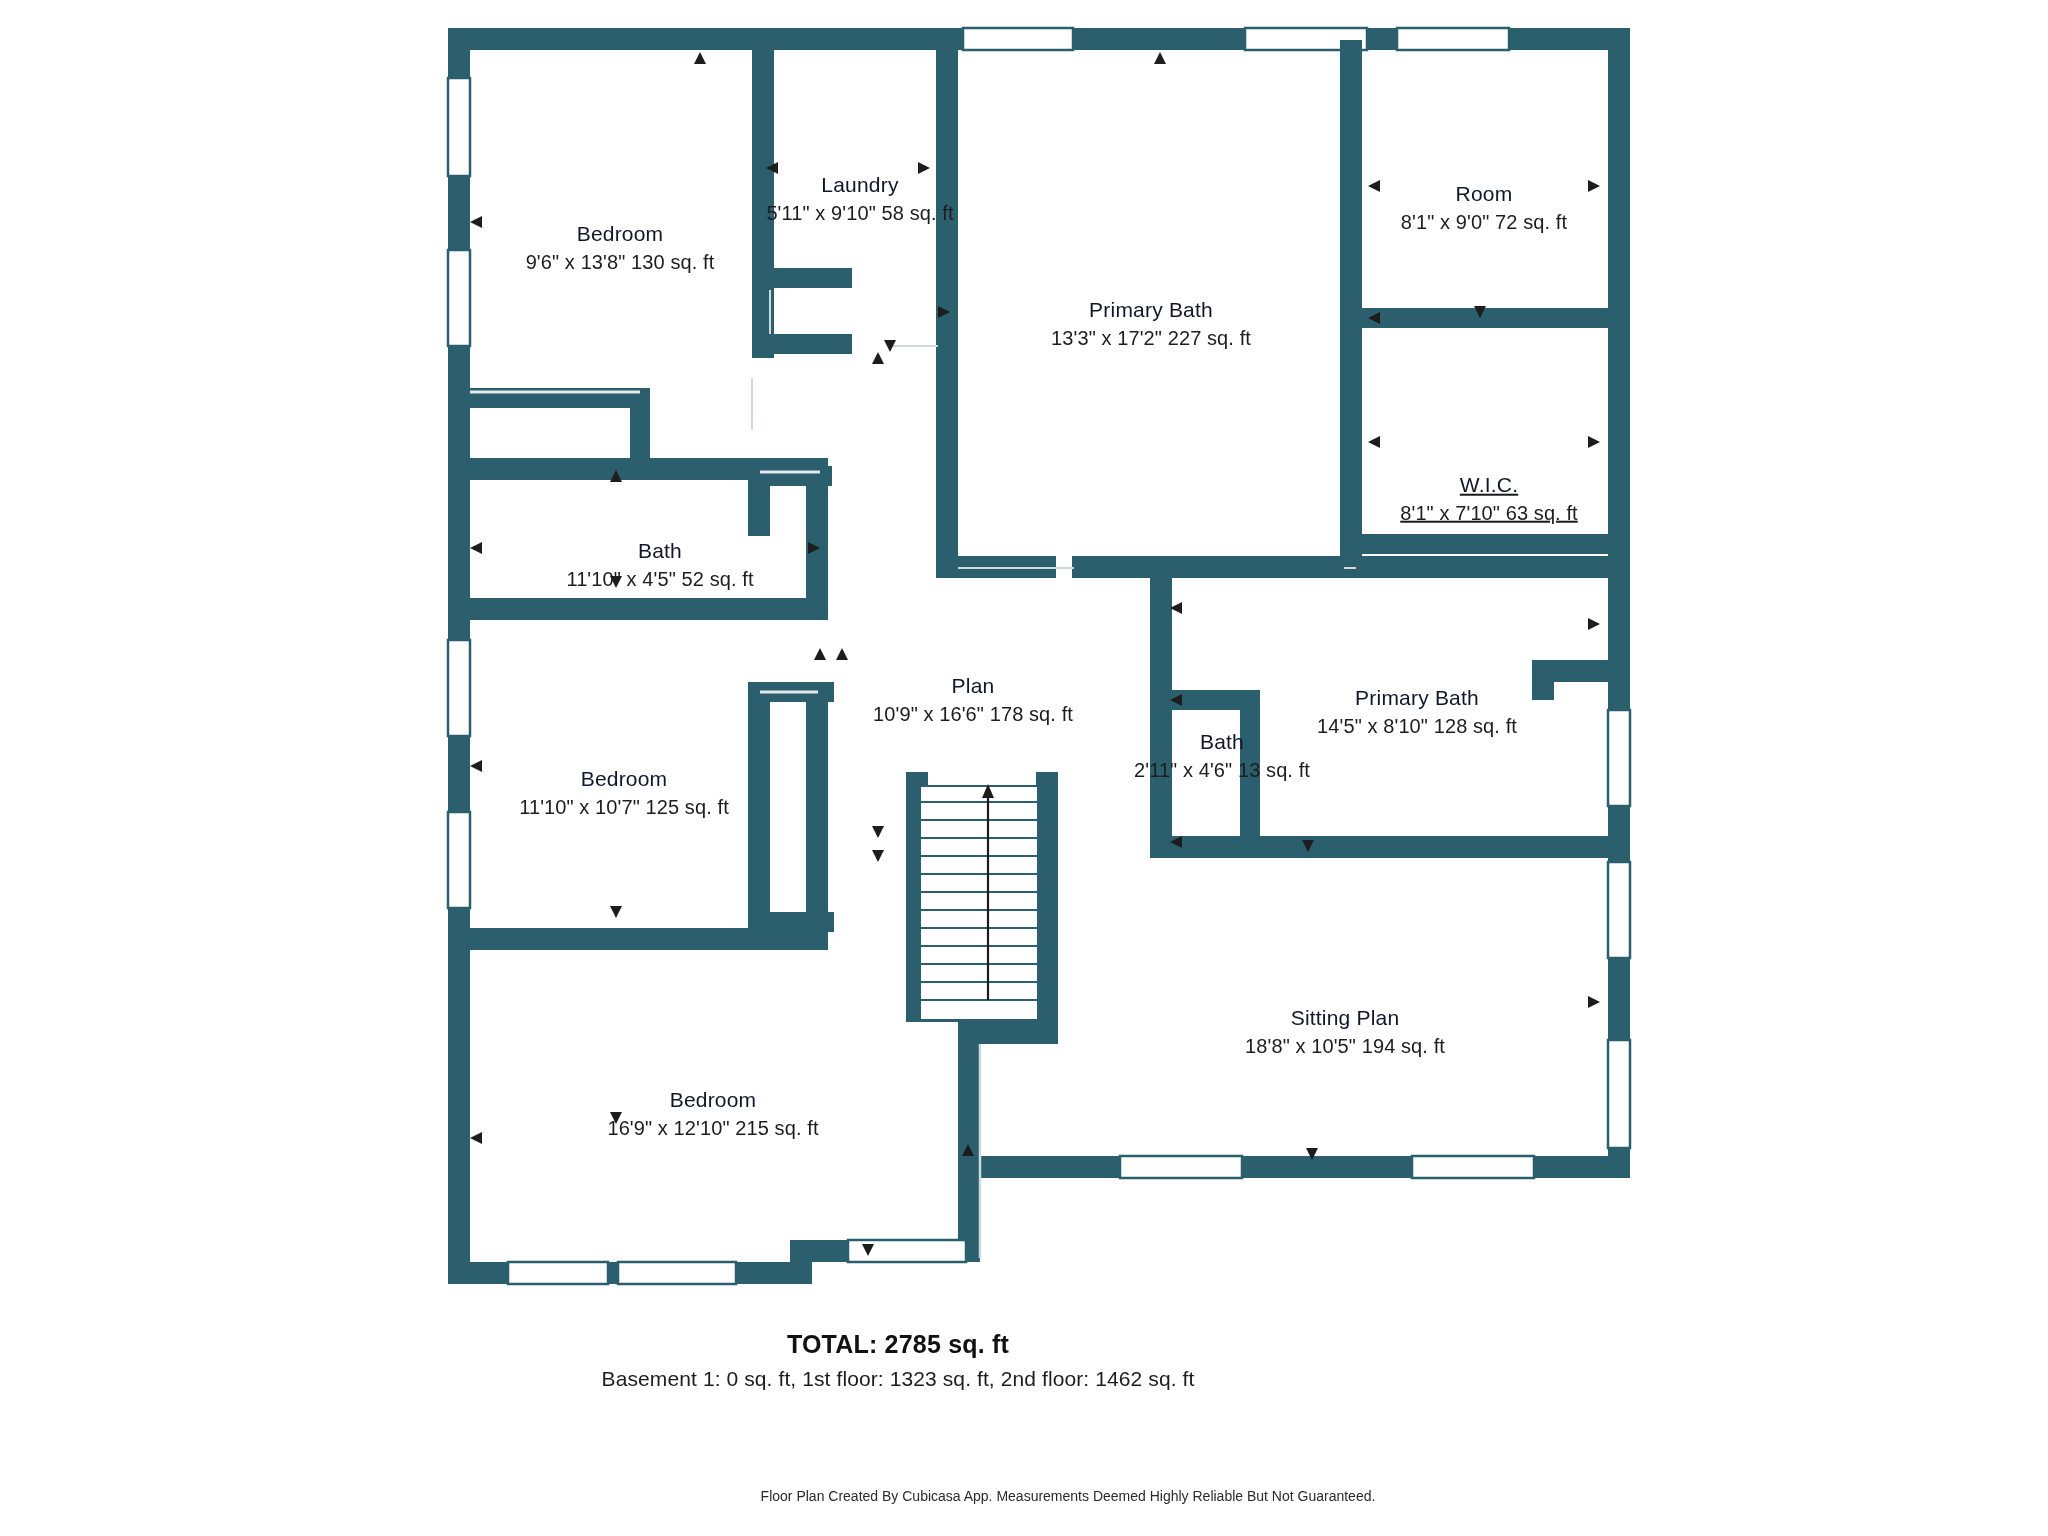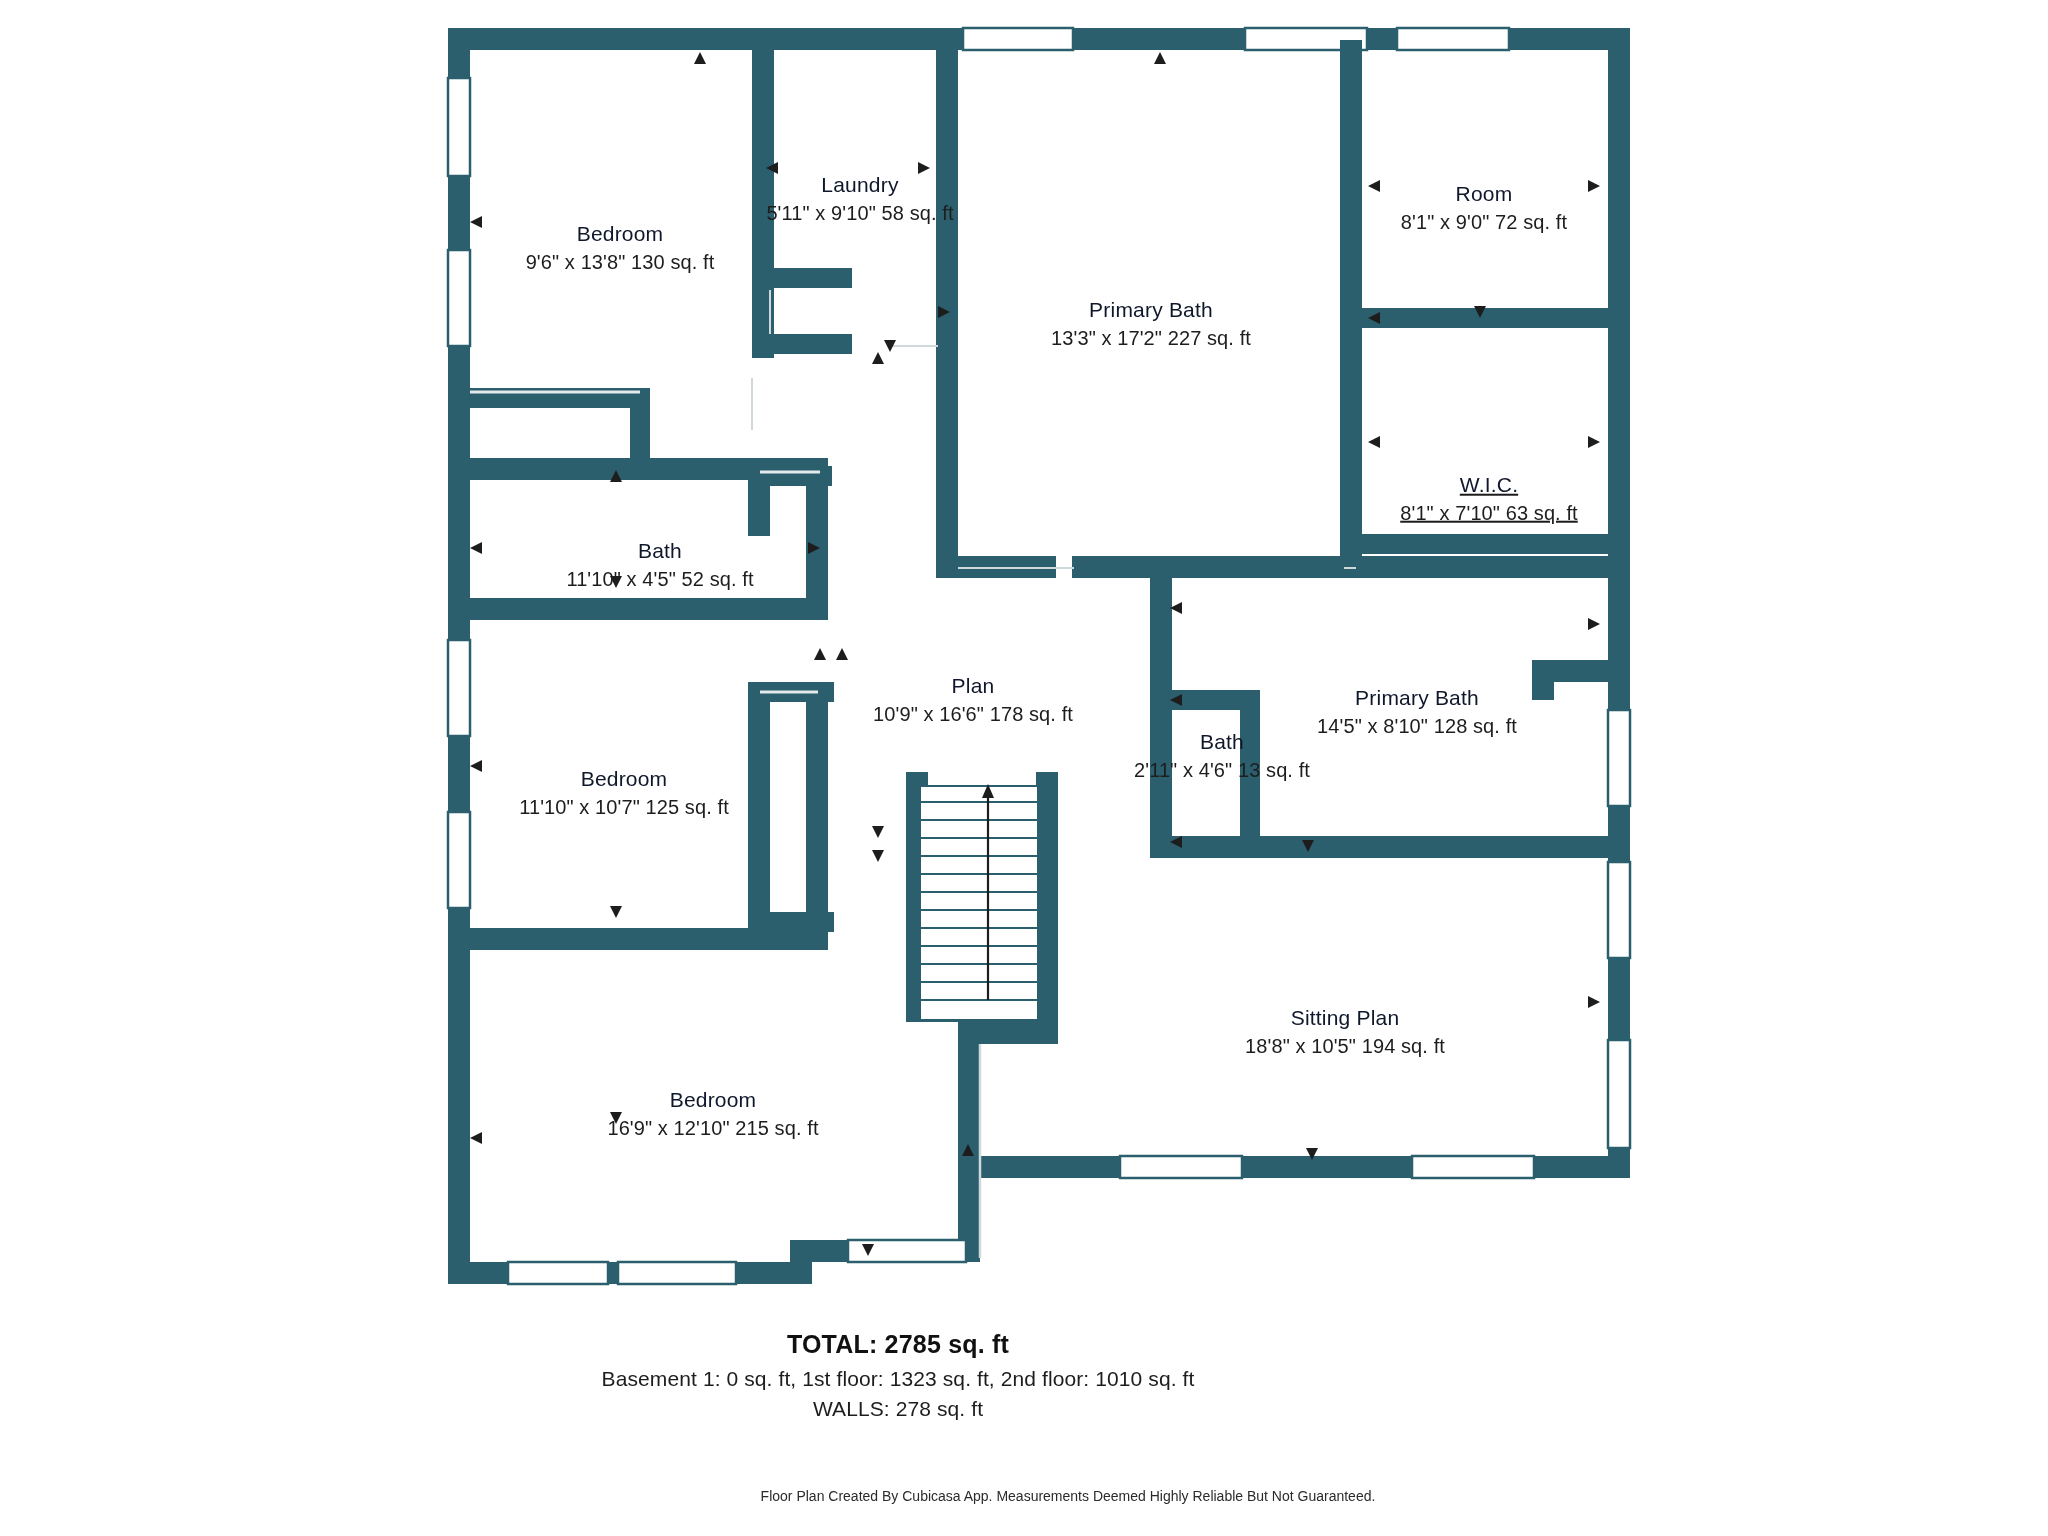--- a/index.html
+++ b/index.html
@@ -307,17 +307,16 @@
 
   <div class="room-label" style="left:713px; top:1114px;">
     <span class="rm-name">Bedroom</span>
     <span class="rm-dims">16'9" x 12'10" 215 sq. ft</span>
   </div>
 
 </div>
 
 <div id="summary">
   <div class="total-line">TOTAL: 2785 sq. ft</div>
-  <div class="sub-line">Basement 1: 0 sq. ft, 1st floor: 1323 sq. ft, 2nd floor: 1010 sq. ft</div>
-  <div class="sub-line">WALLS: 278 sq. ft</div>
+  <div class="sub-line">Basement 1: 0 sq. ft, 1st floor: 1323 sq. ft, 2nd floor: 1462 sq. ft</div>
 </div>
 
 <div id="credit">Floor Plan Created By Cubicasa App. Measurements Deemed Highly Reliable But Not Guaranteed.</div>
 
 </body></html>

